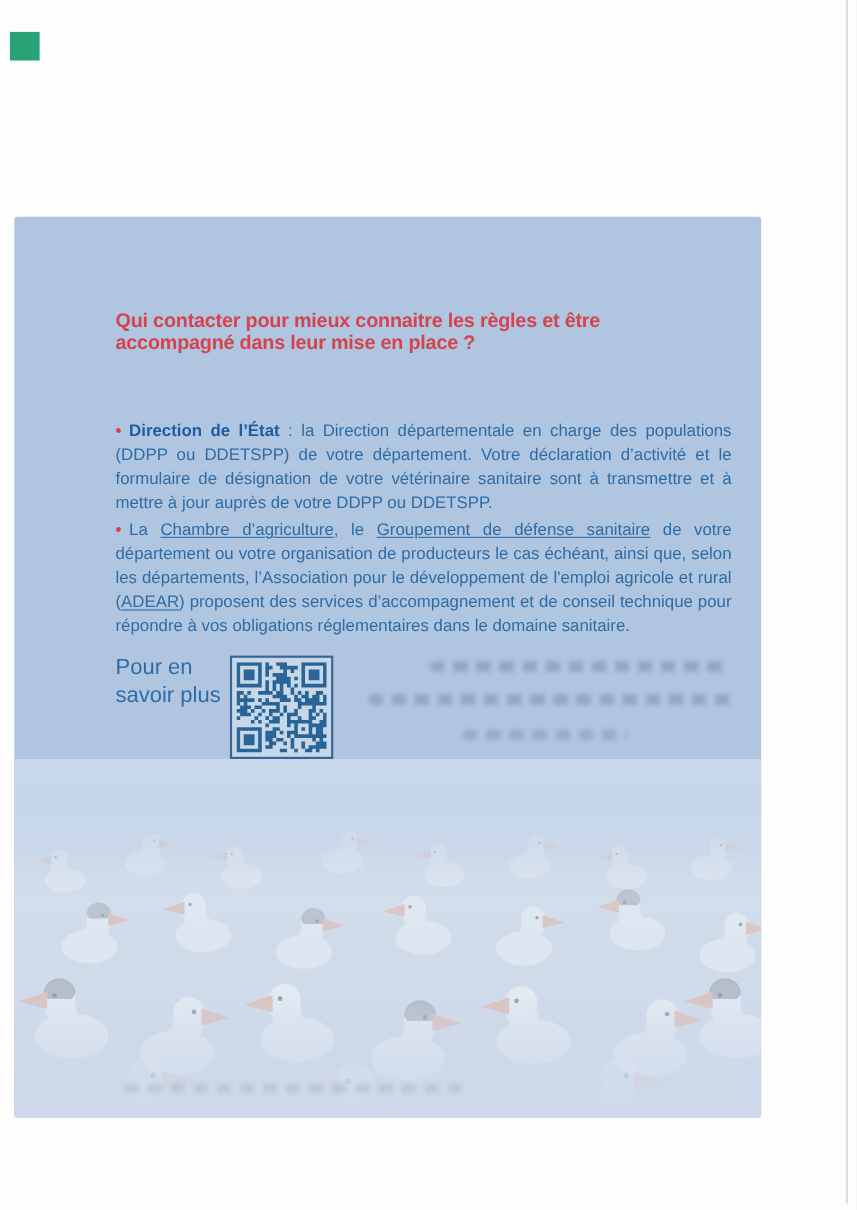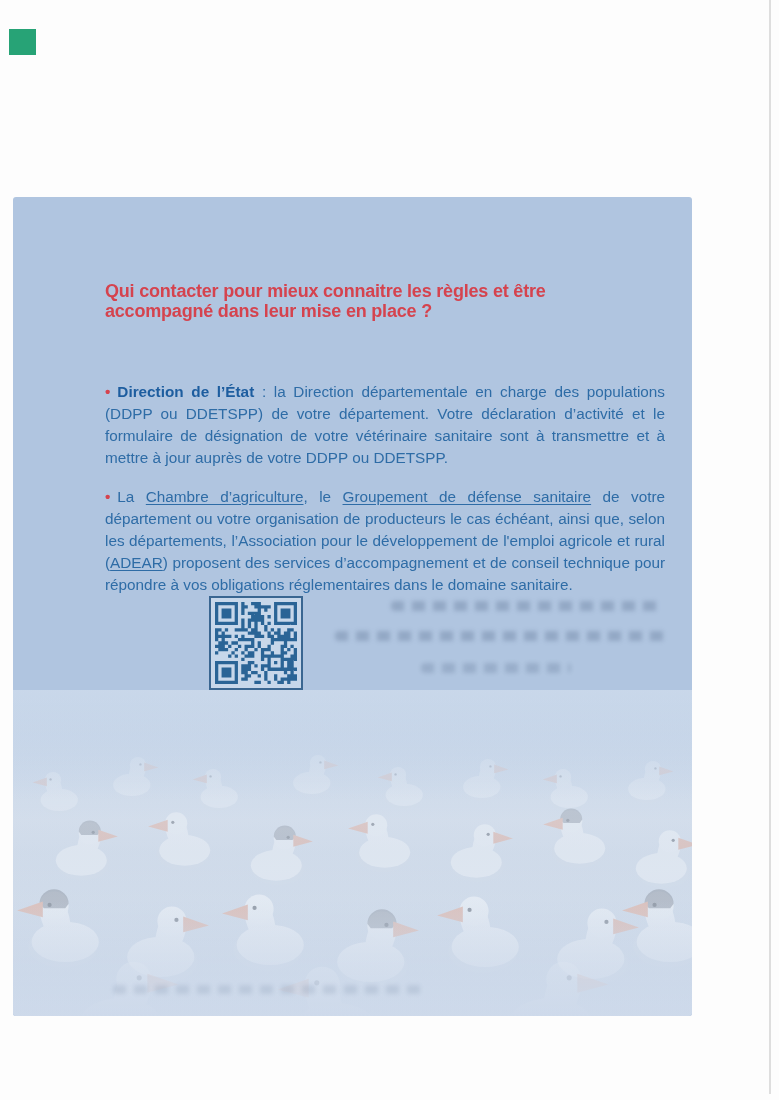--- a/index.html
+++ b/index.html
@@ -26,21 +26,21 @@
     font-size:18px;line-height:1.12;font-weight:700;
     color:var(--c-heading-red,#d5434e);letter-spacing:-0.2px;
   }
   .para{
     position:absolute;left:92px;width:560px;margin:0;
     font-size:15.3px;line-height:22px;
     color:var(--c-body-blue,#2e6ca6);
     text-align:justify;
   }
   .para-1{top:184px;}
-  .para-2{top:274px;margin-top:15px;}
+  .para-2{top:274px;}
   .bullet{color:var(--c-heading-red,#d5434e);font-weight:700;margin-right:7px;}
   .seg-bold{font-weight:700;color:var(--c-lead-blue,#1d5d9f);}
   .seg-underline{text-decoration:underline;text-underline-offset:2px;}
   .qr-caption{
     position:absolute;left:92px;top:398px;width:120px;
     font-size:20px;line-height:25px;color:var(--c-body-blue,#2e6ca6);
   }
   .qr-box{
     position:absolute;left:196px;top:399px;width:82px;height:82px;
     padding:4px;border:2px solid #3a6691;background:#c7d7ea;
@@ -64,20 +64,21 @@
 <div class="scan-line"></div>
 
 <div class="panel">
 
   <h1 class="title">Qui contacter pour mieux connaitre les règles et être accompagné dans leur mise en place ?</h1>
 
   <p class="para para-1"><span class="bullet">•</span><span><span class="seg-bold">Direction de l’État</span><span> : la Direction départementale en charge des populations (DDPP ou DDETSPP) de votre département. Votre déclaration d’activité et le formulaire de désignation de votre vétérinaire sanitaire sont à transmettre et à mettre à jour auprès de votre DDPP ou DDETSPP.</span></span></p>
 
   <p class="para para-2"><span class="bullet">•</span><span><span>La </span><span class="seg-underline">Chambre d’agriculture</span><span>, le </span><span class="seg-underline">Groupement de défense sanitaire</span><span> de votre département ou votre organisation de producteurs le cas échéant, ainsi que, selon les départements, l’Association pour le développement de l'emploi agricole et rural (</span><span class="seg-underline">ADEAR</span><span>) proposent des services d’accompagnement et de conseil technique pour répondre à vos obligations réglementaires dans le domaine sanitaire.</span></span></p>
 
+  <div class="qr-caption">Pour en savoir plus</div>
 
   <div class="qr-box">
     <svg id="qr-svg" viewBox="0 0 82 82">
         <path d="M0.00 0.00h3.28v3.28h-3.28zM3.28 0.00h3.28v3.28h-3.28zM6.56 0.00h3.28v3.28h-3.28zM9.84 0.00h3.28v3.28h-3.28zM13.12 0.00h3.28v3.28h-3.28zM16.40 0.00h3.28v3.28h-3.28zM19.68 0.00h3.28v3.28h-3.28zM26.24 0.00h3.28v3.28h-3.28zM36.08 0.00h3.28v3.28h-3.28zM39.36 0.00h3.28v3.28h-3.28zM42.64 0.00h3.28v3.28h-3.28zM59.04 0.00h3.28v3.28h-3.28zM62.32 0.00h3.28v3.28h-3.28zM65.60 0.00h3.28v3.28h-3.28zM68.88 0.00h3.28v3.28h-3.28zM72.16 0.00h3.28v3.28h-3.28zM75.44 0.00h3.28v3.28h-3.28zM78.72 0.00h3.28v3.28h-3.28zM0.00 3.28h3.28v3.28h-3.28zM19.68 3.28h3.28v3.28h-3.28zM26.24 3.28h3.28v3.28h-3.28zM29.52 3.28h3.28v3.28h-3.28zM39.36 3.28h3.28v3.28h-3.28zM42.64 3.28h3.28v3.28h-3.28zM45.92 3.28h3.28v3.28h-3.28zM49.20 3.28h3.28v3.28h-3.28zM52.48 3.28h3.28v3.28h-3.28zM59.04 3.28h3.28v3.28h-3.28zM78.72 3.28h3.28v3.28h-3.28zM0.00 6.56h3.28v3.28h-3.28zM6.56 6.56h3.28v3.28h-3.28zM9.84 6.56h3.28v3.28h-3.28zM13.12 6.56h3.28v3.28h-3.28zM19.68 6.56h3.28v3.28h-3.28zM26.24 6.56h3.28v3.28h-3.28zM42.64 6.56h3.28v3.28h-3.28zM49.20 6.56h3.28v3.28h-3.28zM59.04 6.56h3.28v3.28h-3.28zM65.60 6.56h3.28v3.28h-3.28zM68.88 6.56h3.28v3.28h-3.28zM72.16 6.56h3.28v3.28h-3.28zM78.72 6.56h3.28v3.28h-3.28zM0.00 9.84h3.28v3.28h-3.28zM6.56 9.84h3.28v3.28h-3.28zM9.84 9.84h3.28v3.28h-3.28zM13.12 9.84h3.28v3.28h-3.28zM19.68 9.84h3.28v3.28h-3.28zM26.24 9.84h3.28v3.28h-3.28zM32.80 9.84h3.28v3.28h-3.28zM36.08 9.84h3.28v3.28h-3.28zM39.36 9.84h3.28v3.28h-3.28zM42.64 9.84h3.28v3.28h-3.28zM59.04 9.84h3.28v3.28h-3.28zM65.60 9.84h3.28v3.28h-3.28zM68.88 9.84h3.28v3.28h-3.28zM72.16 9.84h3.28v3.28h-3.28zM78.72 9.84h3.28v3.28h-3.28zM0.00 13.12h3.28v3.28h-3.28zM6.56 13.12h3.28v3.28h-3.28zM9.84 13.12h3.28v3.28h-3.28zM13.12 13.12h3.28v3.28h-3.28zM19.68 13.12h3.28v3.28h-3.28zM36.08 13.12h3.28v3.28h-3.28zM39.36 13.12h3.28v3.28h-3.28zM42.64 13.12h3.28v3.28h-3.28zM45.92 13.12h3.28v3.28h-3.28zM52.48 13.12h3.28v3.28h-3.28zM59.04 13.12h3.28v3.28h-3.28zM65.60 13.12h3.28v3.28h-3.28zM68.88 13.12h3.28v3.28h-3.28zM72.16 13.12h3.28v3.28h-3.28zM78.72 13.12h3.28v3.28h-3.28zM0.00 16.40h3.28v3.28h-3.28zM19.68 16.40h3.28v3.28h-3.28zM26.24 16.40h3.28v3.28h-3.28zM32.80 16.40h3.28v3.28h-3.28zM36.08 16.40h3.28v3.28h-3.28zM39.36 16.40h3.28v3.28h-3.28zM42.64 16.40h3.28v3.28h-3.28zM45.92 16.40h3.28v3.28h-3.28zM59.04 16.40h3.28v3.28h-3.28zM78.72 16.40h3.28v3.28h-3.28zM0.00 19.68h3.28v3.28h-3.28zM3.28 19.68h3.28v3.28h-3.28zM6.56 19.68h3.28v3.28h-3.28zM9.84 19.68h3.28v3.28h-3.28zM13.12 19.68h3.28v3.28h-3.28zM16.40 19.68h3.28v3.28h-3.28zM19.68 19.68h3.28v3.28h-3.28zM26.24 19.68h3.28v3.28h-3.28zM32.80 19.68h3.28v3.28h-3.28zM39.36 19.68h3.28v3.28h-3.28zM45.92 19.68h3.28v3.28h-3.28zM52.48 19.68h3.28v3.28h-3.28zM59.04 19.68h3.28v3.28h-3.28zM62.32 19.68h3.28v3.28h-3.28zM65.60 19.68h3.28v3.28h-3.28zM68.88 19.68h3.28v3.28h-3.28zM72.16 19.68h3.28v3.28h-3.28zM75.44 19.68h3.28v3.28h-3.28zM78.72 19.68h3.28v3.28h-3.28zM26.24 22.96h3.28v3.28h-3.28zM32.80 22.96h3.28v3.28h-3.28zM39.36 22.96h3.28v3.28h-3.28zM49.20 22.96h3.28v3.28h-3.28zM0.00 26.24h3.28v3.28h-3.28zM3.28 26.24h3.28v3.28h-3.28zM9.84 26.24h3.28v3.28h-3.28zM19.68 26.24h3.28v3.28h-3.28zM22.96 26.24h3.28v3.28h-3.28zM26.24 26.24h3.28v3.28h-3.28zM29.52 26.24h3.28v3.28h-3.28zM36.08 26.24h3.28v3.28h-3.28zM39.36 26.24h3.28v3.28h-3.28zM49.20 26.24h3.28v3.28h-3.28zM55.76 26.24h3.28v3.28h-3.28zM62.32 26.24h3.28v3.28h-3.28zM72.16 26.24h3.28v3.28h-3.28zM75.44 26.24h3.28v3.28h-3.28zM0.00 29.52h3.28v3.28h-3.28zM6.56 29.52h3.28v3.28h-3.28zM32.80 29.52h3.28v3.28h-3.28zM36.08 29.52h3.28v3.28h-3.28zM39.36 29.52h3.28v3.28h-3.28zM42.64 29.52h3.28v3.28h-3.28zM52.48 29.52h3.28v3.28h-3.28zM59.04 29.52h3.28v3.28h-3.28zM62.32 29.52h3.28v3.28h-3.28zM68.88 29.52h3.28v3.28h-3.28zM72.16 29.52h3.28v3.28h-3.28zM78.72 29.52h3.28v3.28h-3.28zM0.00 32.80h3.28v3.28h-3.28zM3.28 32.80h3.28v3.28h-3.28zM6.56 32.80h3.28v3.28h-3.28zM9.84 32.80h3.28v3.28h-3.28zM13.12 32.80h3.28v3.28h-3.28zM19.68 32.80h3.28v3.28h-3.28zM26.24 32.80h3.28v3.28h-3.28zM39.36 32.80h3.28v3.28h-3.28zM42.64 32.80h3.28v3.28h-3.28zM45.92 32.80h3.28v3.28h-3.28zM52.48 32.80h3.28v3.28h-3.28zM55.76 32.80h3.28v3.28h-3.28zM62.32 32.80h3.28v3.28h-3.28zM65.60 32.80h3.28v3.28h-3.28zM68.88 32.80h3.28v3.28h-3.28zM72.16 32.80h3.28v3.28h-3.28zM78.72 32.80h3.28v3.28h-3.28zM0.00 36.08h3.28v3.28h-3.28zM6.56 36.08h3.28v3.28h-3.28zM22.96 36.08h3.28v3.28h-3.28zM26.24 36.08h3.28v3.28h-3.28zM29.52 36.08h3.28v3.28h-3.28zM32.80 36.08h3.28v3.28h-3.28zM36.08 36.08h3.28v3.28h-3.28zM55.76 36.08h3.28v3.28h-3.28zM59.04 36.08h3.28v3.28h-3.28zM62.32 36.08h3.28v3.28h-3.28zM65.60 36.08h3.28v3.28h-3.28zM68.88 36.08h3.28v3.28h-3.28zM72.16 36.08h3.28v3.28h-3.28zM75.44 36.08h3.28v3.28h-3.28zM78.72 36.08h3.28v3.28h-3.28zM3.28 39.36h3.28v3.28h-3.28zM6.56 39.36h3.28v3.28h-3.28zM9.84 39.36h3.28v3.28h-3.28zM16.40 39.36h3.28v3.28h-3.28zM19.68 39.36h3.28v3.28h-3.28zM36.08 39.36h3.28v3.28h-3.28zM42.64 39.36h3.28v3.28h-3.28zM55.76 39.36h3.28v3.28h-3.28zM68.88 39.36h3.28v3.28h-3.28zM0.00 42.64h3.28v3.28h-3.28zM3.28 42.64h3.28v3.28h-3.28zM6.56 42.64h3.28v3.28h-3.28zM13.12 42.64h3.28v3.28h-3.28zM22.96 42.64h3.28v3.28h-3.28zM29.52 42.64h3.28v3.28h-3.28zM32.80 42.64h3.28v3.28h-3.28zM36.08 42.64h3.28v3.28h-3.28zM42.64 42.64h3.28v3.28h-3.28zM52.48 42.64h3.28v3.28h-3.28zM65.60 42.64h3.28v3.28h-3.28zM68.88 42.64h3.28v3.28h-3.28zM75.44 42.64h3.28v3.28h-3.28zM3.28 45.92h3.28v3.28h-3.28zM6.56 45.92h3.28v3.28h-3.28zM9.84 45.92h3.28v3.28h-3.28zM19.68 45.92h3.28v3.28h-3.28zM29.52 45.92h3.28v3.28h-3.28zM39.36 45.92h3.28v3.28h-3.28zM45.92 45.92h3.28v3.28h-3.28zM49.20 45.92h3.28v3.28h-3.28zM52.48 45.92h3.28v3.28h-3.28zM65.60 45.92h3.28v3.28h-3.28zM72.16 45.92h3.28v3.28h-3.28zM78.72 45.92h3.28v3.28h-3.28zM0.00 49.20h3.28v3.28h-3.28zM16.40 49.20h3.28v3.28h-3.28zM26.24 49.20h3.28v3.28h-3.28zM32.80 49.20h3.28v3.28h-3.28zM36.08 49.20h3.28v3.28h-3.28zM45.92 49.20h3.28v3.28h-3.28zM55.76 49.20h3.28v3.28h-3.28zM65.60 49.20h3.28v3.28h-3.28zM68.88 49.20h3.28v3.28h-3.28zM78.72 49.20h3.28v3.28h-3.28zM13.12 52.48h3.28v3.28h-3.28zM19.68 52.48h3.28v3.28h-3.28zM29.52 52.48h3.28v3.28h-3.28zM32.80 52.48h3.28v3.28h-3.28zM36.08 52.48h3.28v3.28h-3.28zM45.92 52.48h3.28v3.28h-3.28zM49.20 52.48h3.28v3.28h-3.28zM52.48 52.48h3.28v3.28h-3.28zM55.76 52.48h3.28v3.28h-3.28zM59.04 52.48h3.28v3.28h-3.28zM62.32 52.48h3.28v3.28h-3.28zM65.60 52.48h3.28v3.28h-3.28zM75.44 52.48h3.28v3.28h-3.28zM78.72 52.48h3.28v3.28h-3.28zM26.24 55.76h3.28v3.28h-3.28zM45.92 55.76h3.28v3.28h-3.28zM52.48 55.76h3.28v3.28h-3.28zM65.60 55.76h3.28v3.28h-3.28zM68.88 55.76h3.28v3.28h-3.28zM72.16 55.76h3.28v3.28h-3.28zM75.44 55.76h3.28v3.28h-3.28zM78.72 55.76h3.28v3.28h-3.28zM0.00 59.04h3.28v3.28h-3.28zM3.28 59.04h3.28v3.28h-3.28zM6.56 59.04h3.28v3.28h-3.28zM9.84 59.04h3.28v3.28h-3.28zM13.12 59.04h3.28v3.28h-3.28zM16.40 59.04h3.28v3.28h-3.28zM19.68 59.04h3.28v3.28h-3.28zM32.80 59.04h3.28v3.28h-3.28zM36.08 59.04h3.28v3.28h-3.28zM52.48 59.04h3.28v3.28h-3.28zM59.04 59.04h3.28v3.28h-3.28zM65.60 59.04h3.28v3.28h-3.28zM72.16 59.04h3.28v3.28h-3.28zM75.44 59.04h3.28v3.28h-3.28zM0.00 62.32h3.28v3.28h-3.28zM19.68 62.32h3.28v3.28h-3.28zM26.24 62.32h3.28v3.28h-3.28zM29.52 62.32h3.28v3.28h-3.28zM32.80 62.32h3.28v3.28h-3.28zM39.36 62.32h3.28v3.28h-3.28zM45.92 62.32h3.28v3.28h-3.28zM49.20 62.32h3.28v3.28h-3.28zM52.48 62.32h3.28v3.28h-3.28zM65.60 62.32h3.28v3.28h-3.28zM72.16 62.32h3.28v3.28h-3.28zM75.44 62.32h3.28v3.28h-3.28zM0.00 65.60h3.28v3.28h-3.28zM6.56 65.60h3.28v3.28h-3.28zM9.84 65.60h3.28v3.28h-3.28zM13.12 65.60h3.28v3.28h-3.28zM19.68 65.60h3.28v3.28h-3.28zM26.24 65.60h3.28v3.28h-3.28zM29.52 65.60h3.28v3.28h-3.28zM32.80 65.60h3.28v3.28h-3.28zM45.92 65.60h3.28v3.28h-3.28zM52.48 65.60h3.28v3.28h-3.28zM55.76 65.60h3.28v3.28h-3.28zM59.04 65.60h3.28v3.28h-3.28zM62.32 65.60h3.28v3.28h-3.28zM65.60 65.60h3.28v3.28h-3.28zM68.88 65.60h3.28v3.28h-3.28zM72.16 65.60h3.28v3.28h-3.28zM75.44 65.60h3.28v3.28h-3.28zM78.72 65.60h3.28v3.28h-3.28zM0.00 68.88h3.28v3.28h-3.28zM6.56 68.88h3.28v3.28h-3.28zM9.84 68.88h3.28v3.28h-3.28zM13.12 68.88h3.28v3.28h-3.28zM19.68 68.88h3.28v3.28h-3.28zM26.24 68.88h3.28v3.28h-3.28zM29.52 68.88h3.28v3.28h-3.28zM36.08 68.88h3.28v3.28h-3.28zM39.36 68.88h3.28v3.28h-3.28zM49.20 68.88h3.28v3.28h-3.28zM68.88 68.88h3.28v3.28h-3.28zM75.44 68.88h3.28v3.28h-3.28zM0.00 72.16h3.28v3.28h-3.28zM6.56 72.16h3.28v3.28h-3.28zM9.84 72.16h3.28v3.28h-3.28zM13.12 72.16h3.28v3.28h-3.28zM19.68 72.16h3.28v3.28h-3.28zM29.52 72.16h3.28v3.28h-3.28zM32.80 72.16h3.28v3.28h-3.28zM42.64 72.16h3.28v3.28h-3.28zM49.20 72.16h3.28v3.28h-3.28zM59.04 72.16h3.28v3.28h-3.28zM72.16 72.16h3.28v3.28h-3.28zM75.44 72.16h3.28v3.28h-3.28zM78.72 72.16h3.28v3.28h-3.28zM0.00 75.44h3.28v3.28h-3.28zM19.68 75.44h3.28v3.28h-3.28zM26.24 75.44h3.28v3.28h-3.28zM29.52 75.44h3.28v3.28h-3.28zM49.20 75.44h3.28v3.28h-3.28zM59.04 75.44h3.28v3.28h-3.28zM65.60 75.44h3.28v3.28h-3.28zM68.88 75.44h3.28v3.28h-3.28zM72.16 75.44h3.28v3.28h-3.28zM75.44 75.44h3.28v3.28h-3.28zM78.72 75.44h3.28v3.28h-3.28zM0.00 78.72h3.28v3.28h-3.28zM3.28 78.72h3.28v3.28h-3.28zM6.56 78.72h3.28v3.28h-3.28zM9.84 78.72h3.28v3.28h-3.28zM13.12 78.72h3.28v3.28h-3.28zM16.40 78.72h3.28v3.28h-3.28zM19.68 78.72h3.28v3.28h-3.28zM39.36 78.72h3.28v3.28h-3.28zM42.64 78.72h3.28v3.28h-3.28zM52.48 78.72h3.28v3.28h-3.28zM62.32 78.72h3.28v3.28h-3.28zM65.60 78.72h3.28v3.28h-3.28zM72.16 78.72h3.28v3.28h-3.28z" fill="#2a6496"></path>
       </svg>
   </div>
 
   <div class="ghost-line gl-1"></div>
   <div class="ghost-line gl-2"></div>
   <div class="ghost-line gl-3"></div>

